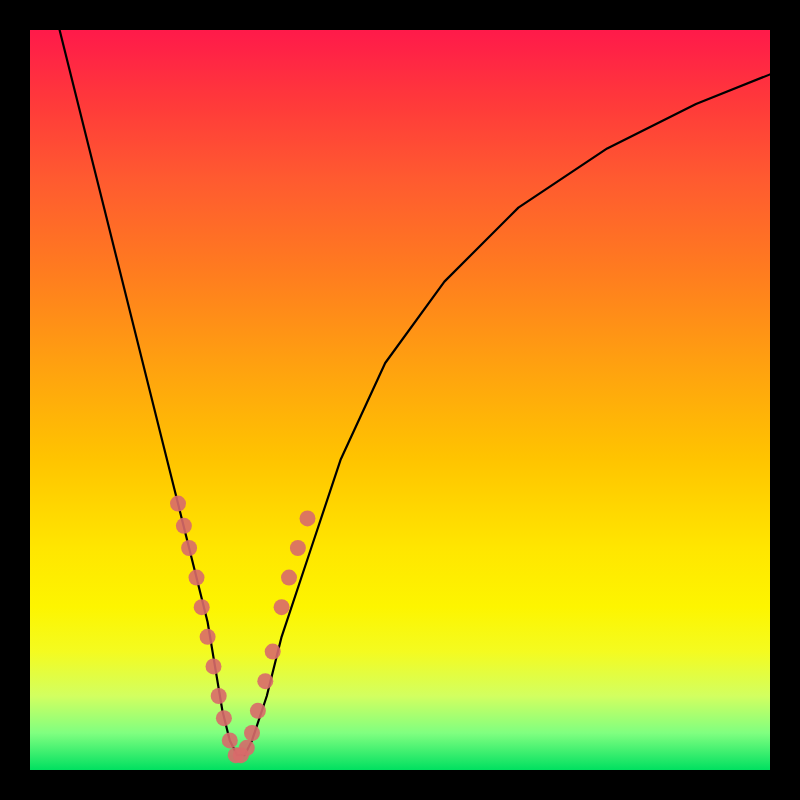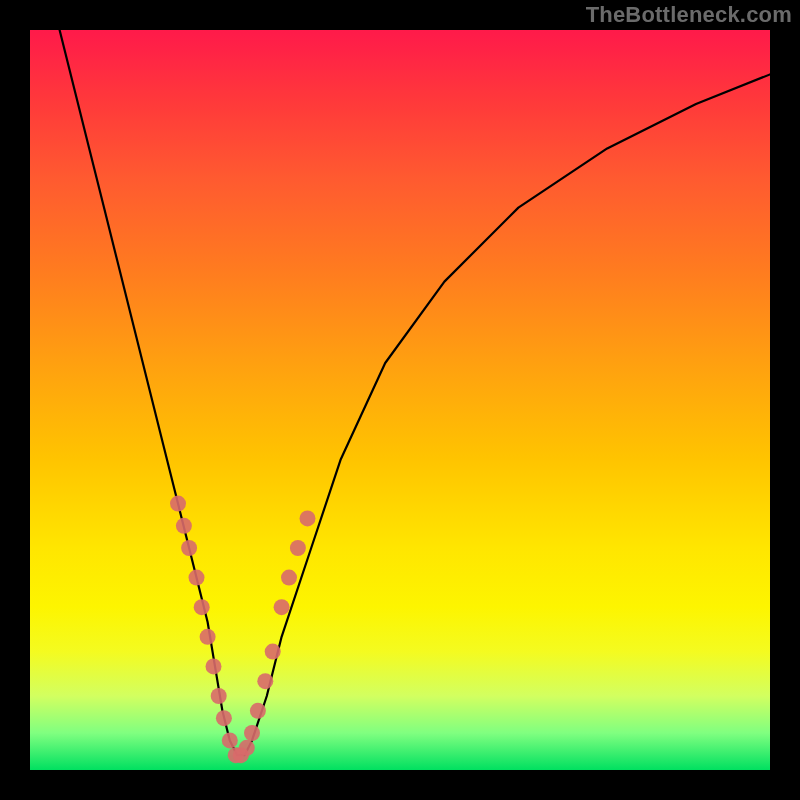--- a/index.html
+++ b/index.html
@@ -51,21 +51,20 @@
   svg.curve {
     position: absolute;
     left: 0;
     top: 0;
   }
 </style>
 </head>
 <body>
 
 <div class="chart-wrap">
-  <div class="watermark">TheBottleneck.com</div>
   <div class="plot-area">
     <svg class="curve" width="740" height="740" viewBox="0 0 740 740">
       <g>
         <path id="curve-path" fill="none" stroke="#000" stroke-width="2.2" stroke-linecap="round" stroke-linejoin="round" d="M29.6 0.0 L44.4 59.2 L59.2 118.4 L74.0 177.6 L88.8 236.8 L103.6 296.0 L118.4 355.2 L133.2 414.4 L148.0 473.6 L162.8 532.8 L177.6 592.0 L185.0 636.4 L192.4 680.8 L199.8 710.4 L207.2 725.2 L214.6 725.2 L222.0 710.4 L236.8 666.0 L251.6 606.8 L281.2 518.0 L310.8 429.2 L355.2 333.0 L414.4 251.6 L488.4 177.6 L577.2 118.4 L666.0 74.0 L740.0 44.4 "></path>
       </g>
       <g id="marker-group">
           <circle cx="148.0" cy="473.6" r="8" fill="#d86a6a" fill-opacity="0.9"></circle>
           <circle cx="153.9" cy="495.8" r="8" fill="#d86a6a" fill-opacity="0.9"></circle>
           <circle cx="159.1" cy="518.0" r="8" fill="#d86a6a" fill-opacity="0.9"></circle>
           <circle cx="166.5" cy="547.6" r="8" fill="#d86a6a" fill-opacity="0.9"></circle>

